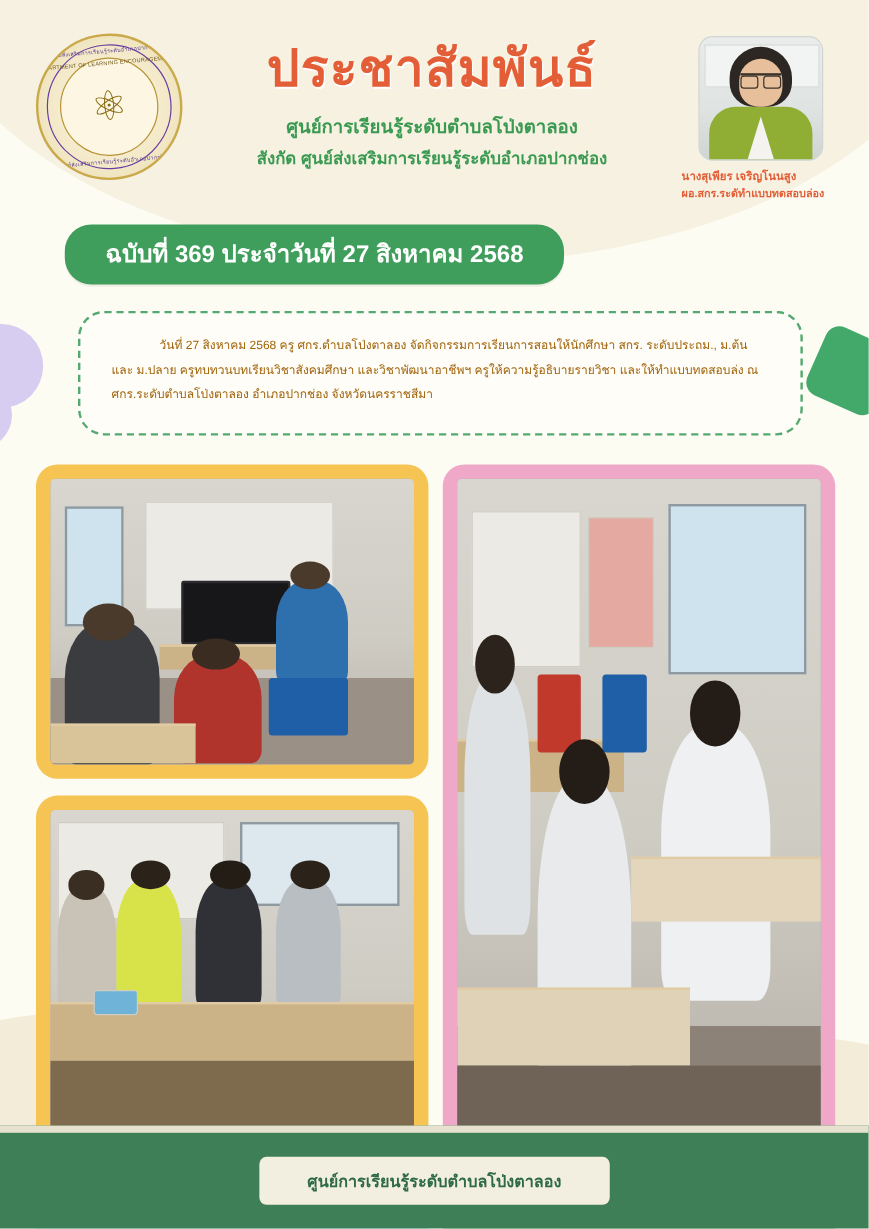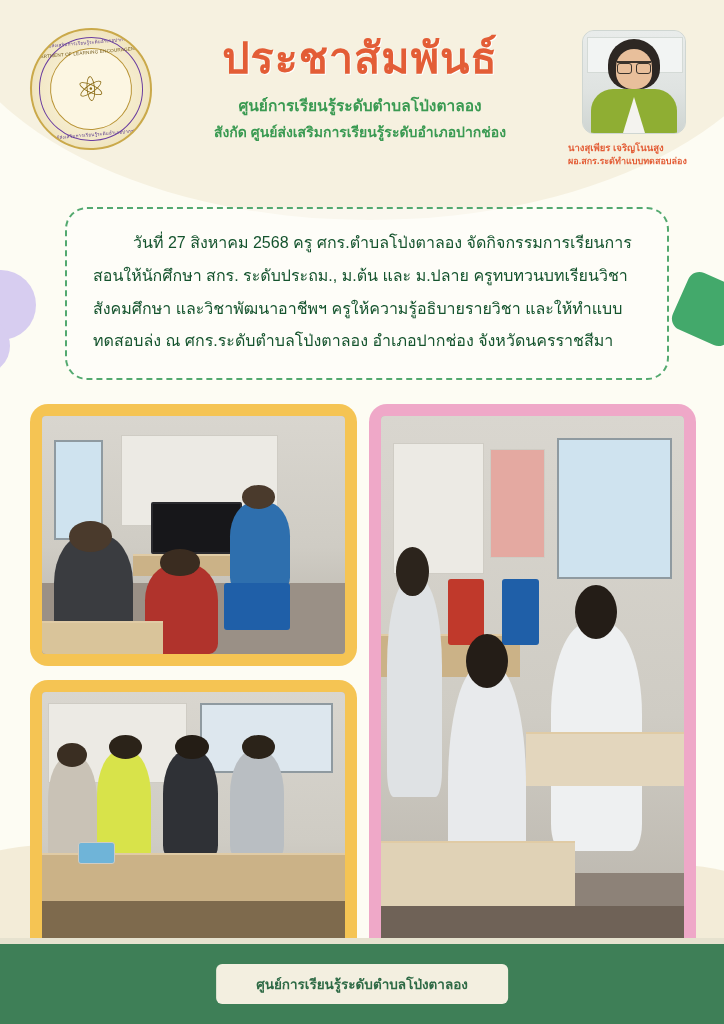--- a/index.html
+++ b/index.html
@@ -224,22 +224,22 @@
   .textbox {
     position: relative;
     z-index: 2;
     margin: 22px 55px 0 65px;
     border: 2px dashed #53a96f;
     border-radius: 22px;
     background: rgba(255,255,255,.45);
     padding: 18px 24px 20px 26px;
   }
   .textbox p {
-    font-size: 16px;
-    color: #14532d;
+    font-size: 10px;
+    color: #a16207;
     line-height: 2.05;
     text-indent: 40px;
     word-break: break-word;
   }
 
   
   .photos {
     position: relative;
     z-index: 2;
     margin: 24px 28px 0 30px;
@@ -338,20 +338,23 @@
         <div class="shirt"></div>
         <div class="hair"></div>
         <div class="face"></div>
         <div class="glasses"></div>
       </div>
       <div class="portrait-name">นางสุเพียร เจริญโนนสูง</div>
       <div class="portrait-role">ผอ.สกร.ระดัทำแบบทดสอบล่อง</div>
     </div>
   </div>
 
+  <div class="issue-wrap">
+    <span class="issue-pill">ฉบับที่  369  ประจำวันที่ 27 สิงหาคม 2568</span>
+  </div>
 
   <div class="textbox">
     <p>วันที่ 27 สิงหาคม 2568 ครู ศกร.ตำบลโป่งตาลอง จัดกิจกรรมการเรียนการสอนให้นักศึกษา สกร. ระดับประถม., ม.ต้น และ ม.ปลาย ครูทบทวนบทเรียนวิชาสังคมศึกษา และวิชาพัฒนาอาชีพฯ ครูให้ความรู้อธิบายรายวิชา และให้ทำแบบทดสอบล่ง  ณ  ศกร.ระดับตำบลโป่งตาลอง อำเภอปากช่อง จังหวัดนครราชสีมา</p>
   </div>
 
   <div class="photos">
 
     <div class="frame f-yellow">
       <div class="photo">
         <div class="wall-bg"></div>

